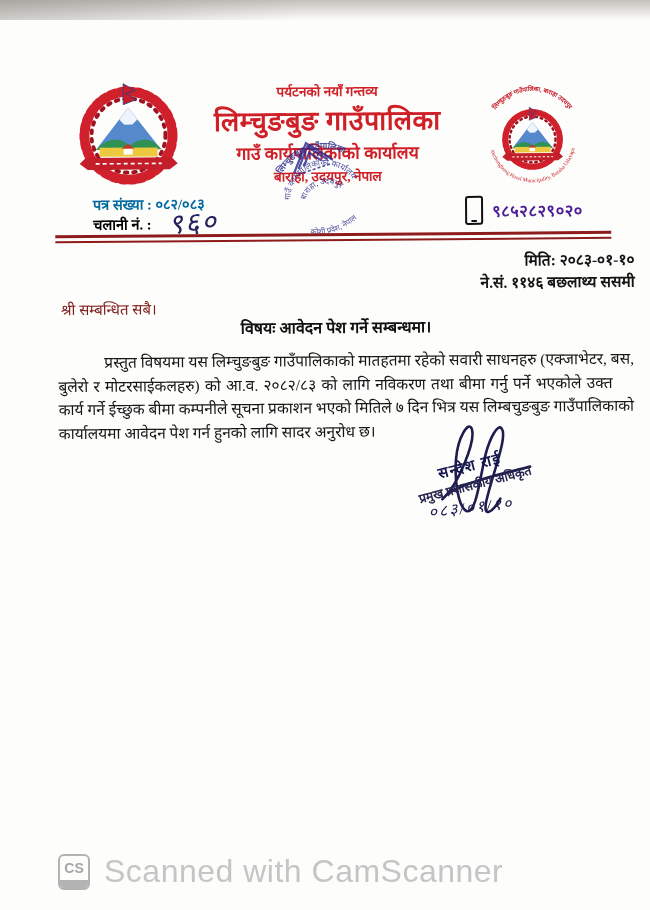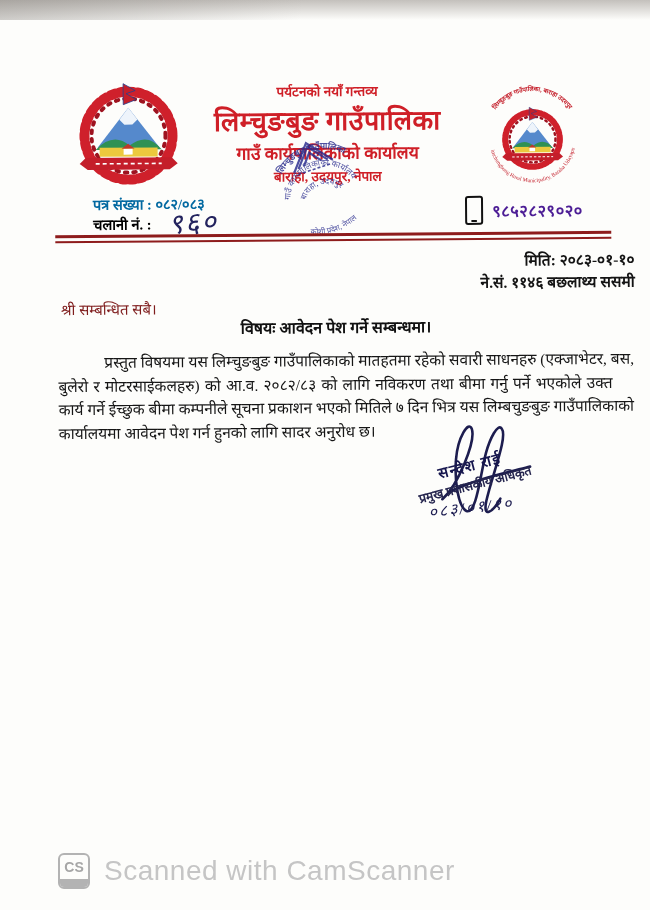--- a/index.html
+++ b/index.html
@@ -52,21 +52,21 @@
   .sig-date{position:absolute;left:428px;top:497px;font-size:16px;font-style:italic;color:#1c1c50;
     letter-spacing:2px;transform:rotate(-6deg);}
 
   .watermark{position:absolute;left:58px;top:853px;display:flex;align-items:center;gap:14px;
     font-family:"Liberation Sans","DejaVu Sans",sans-serif;}
   .cs-badge{width:32px;height:36px;border:2.5px solid #b3b3b3;border-radius:6px;box-sizing:border-box;
     display:flex;flex-direction:column;overflow:hidden;}
   .cs-txt{flex:1;display:flex;align-items:center;justify-content:center;color:#a6a6a6;
     font-weight:bold;font-size:14px;}
   .cs-base{height:8px;background:#b3b3b3;}
-  .wm-text{font-size:28px;color:#c5c5c5;letter-spacing:.5px;}
+  .wm-text{font-size:32px;color:#c5c5c5;letter-spacing:.5px;}
 </style>
 </head>
 <body>
 
 <div class="page">
   <div class="scan-shadow-top"></div>
 
   <div class="content">
 
     <svg class="emblem-left" viewBox="0 0 110 110" aria-hidden="true">

